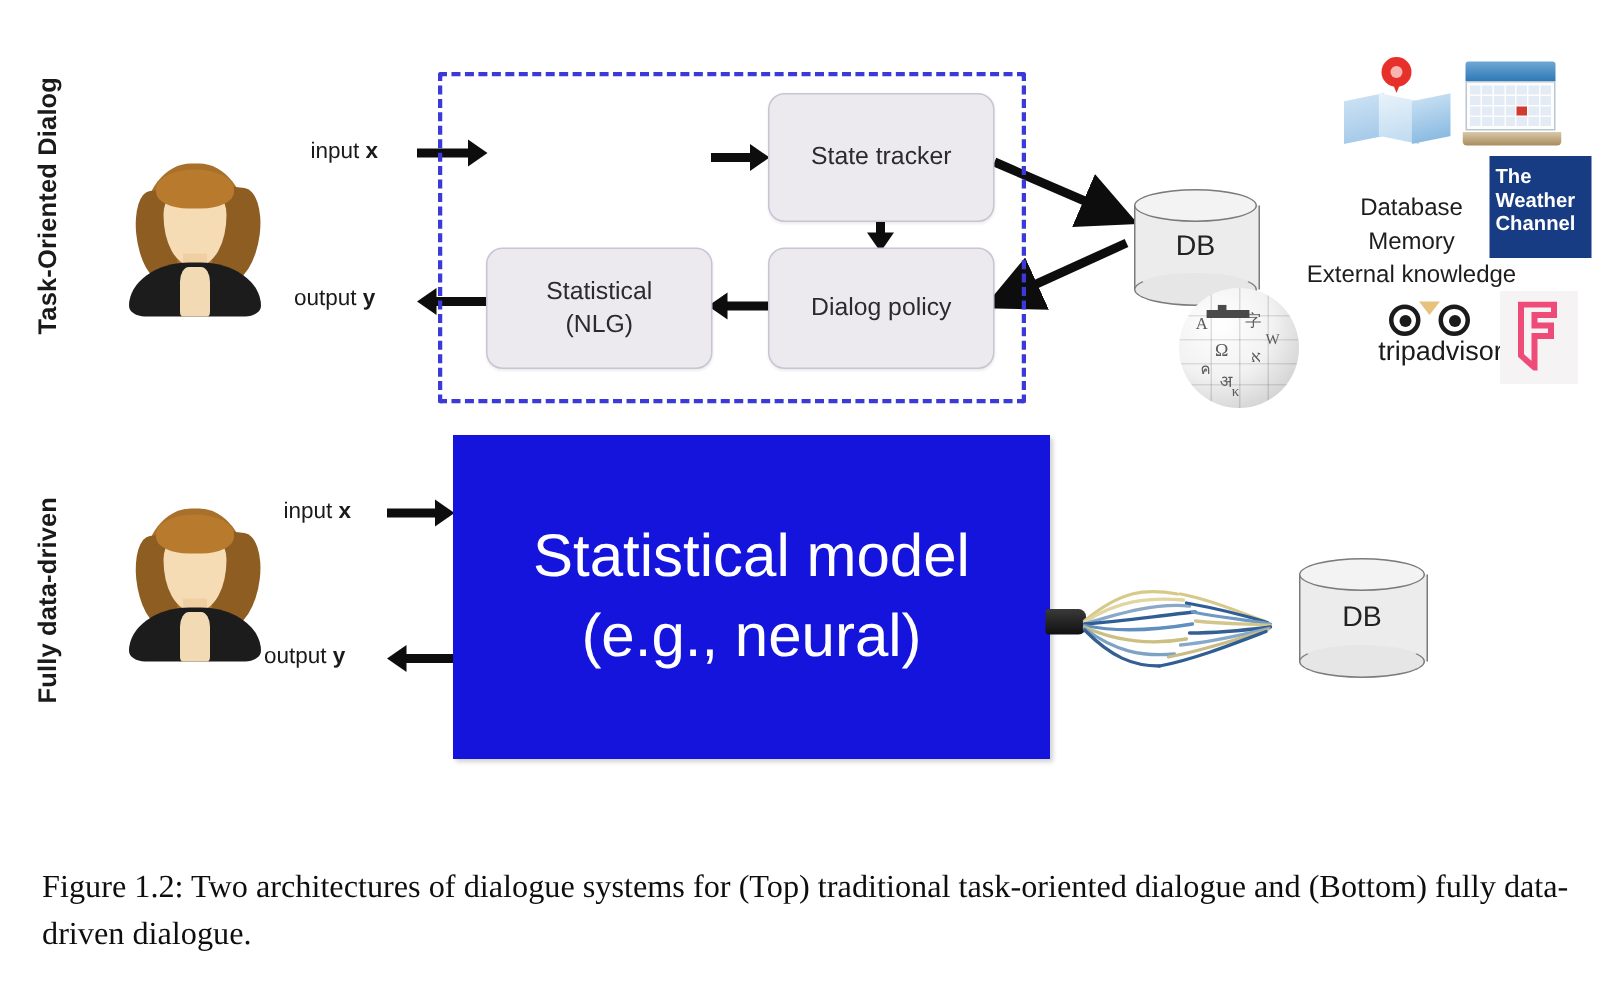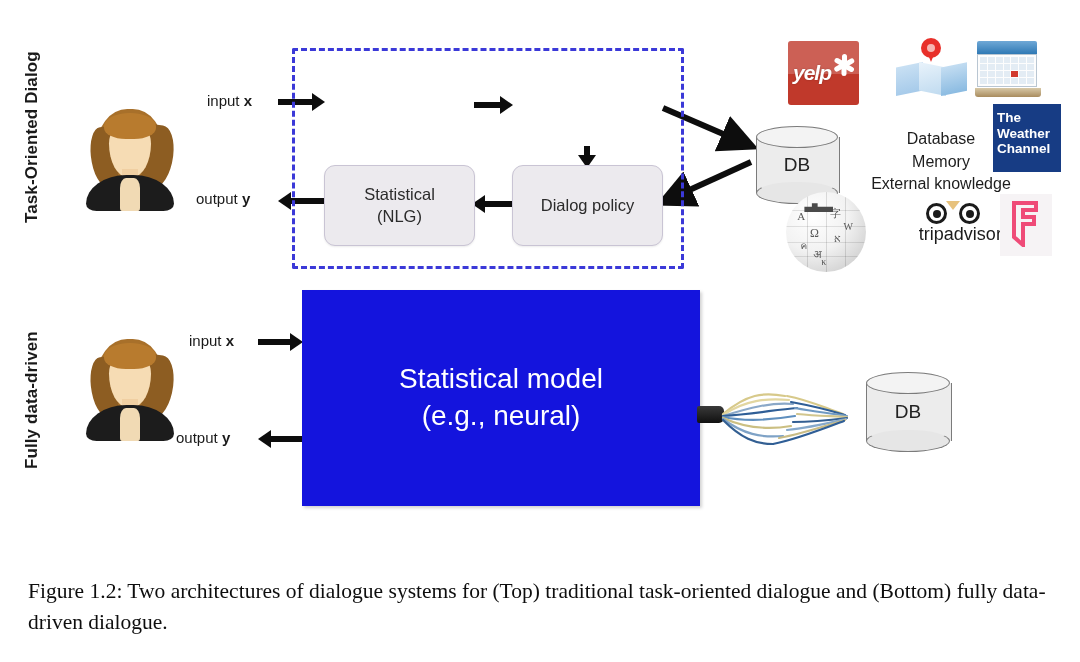--- a/index.html
+++ b/index.html
@@ -180,21 +180,21 @@
   #cable{position:absolute;left:697px;top:382px;width:170px;height:70px;}
   #cable .connector{position:absolute;left:0;top:24px;width:27px;height:17px;
      background:linear-gradient(#3a3a3a,#101010);border-radius:2px 5px 5px 2px;}
 
   
   #blue-box{
     position:absolute;left:302px;top:290px;width:398px;height:216px;
     background:#1414dd;display:flex;align-items:center;justify-content:center;
     box-shadow:2px 2px 3px rgba(0,0,0,0.18);
   }
-  #blue-box .bbtext{color:#ffffff;text-align:center;font-size:28px;line-height:1.32;
+  #blue-box .bbtext{color:#ffffff;text-align:center;font-size:40px;line-height:1.32;
      font-family:"Liberation Sans", sans-serif;}
 
   
   #caption{
     position:absolute;left:28px;top:576px;width:1030px;
     font-family:"Liberation Serif", serif;font-size:21.5px;line-height:1.45;color:#0e0e0e;
   }
 </style>
 </head>
 <body>
@@ -251,20 +251,23 @@
       <marker id="ah" markerWidth="7" markerHeight="7" refX="5.2" refY="3.2" orient="auto">
         <path d="M0,0 L6.6,3.2 L0,6.4 z" fill="#0d0d0d"></path>
       </marker>
     </defs>
     <line x1="8" y1="18" x2="96" y2="56" stroke="#0d0d0d" stroke-width="6" marker-end="url(#ah)"></line>
     <line x1="96" y1="72" x2="8" y2="112" stroke="#0d0d0d" stroke-width="6" marker-end="url(#ah)"></line>
   </svg>
 
   <div id="dashed-region"></div>
 
+  <div class="pbox" id="box-state">
+    <span>State tracker</span>
+  </div>
   <div class="pbox" id="box-nlg">
     <span>
       <span>Statistical</span><br>
       <span>(NLG)</span>
     </span>
   </div>
   <div class="pbox" id="box-policy">
     <span>Dialog policy</span>
   </div>
 
@@ -274,32 +277,20 @@
     <div class="top"></div>
     <div class="lbl">DB</div>
   </div>
 
   <div id="knowledge-text">
     <div>Database</div>
     <div>Memory</div>
     <div>External knowledge</div>
   </div>
 
-  <div class="logo" id="logo-yelp">
-    <div class="sheen"></div>
-    <div class="yelptext">yelp</div>
-    <div class="burst">
-      <span style="transform:rotate(0deg)"></span>
-      <span style="transform:rotate(60deg)"></span>
-      <span style="transform:rotate(120deg)"></span>
-      <span style="transform:rotate(180deg)"></span>
-      <span style="transform:rotate(240deg)"></span>
-      <span style="transform:rotate(300deg)"></span>
-    </div>
-  </div>
 
   <div class="logo" id="logo-map">
     <div class="fold f1"></div>
     <div class="fold f2"></div>
     <div class="fold f3"></div>
     <div class="pin"></div>
     <div class="pindot"></div>
   </div>
 
   <div class="logo" id="logo-calendar">

